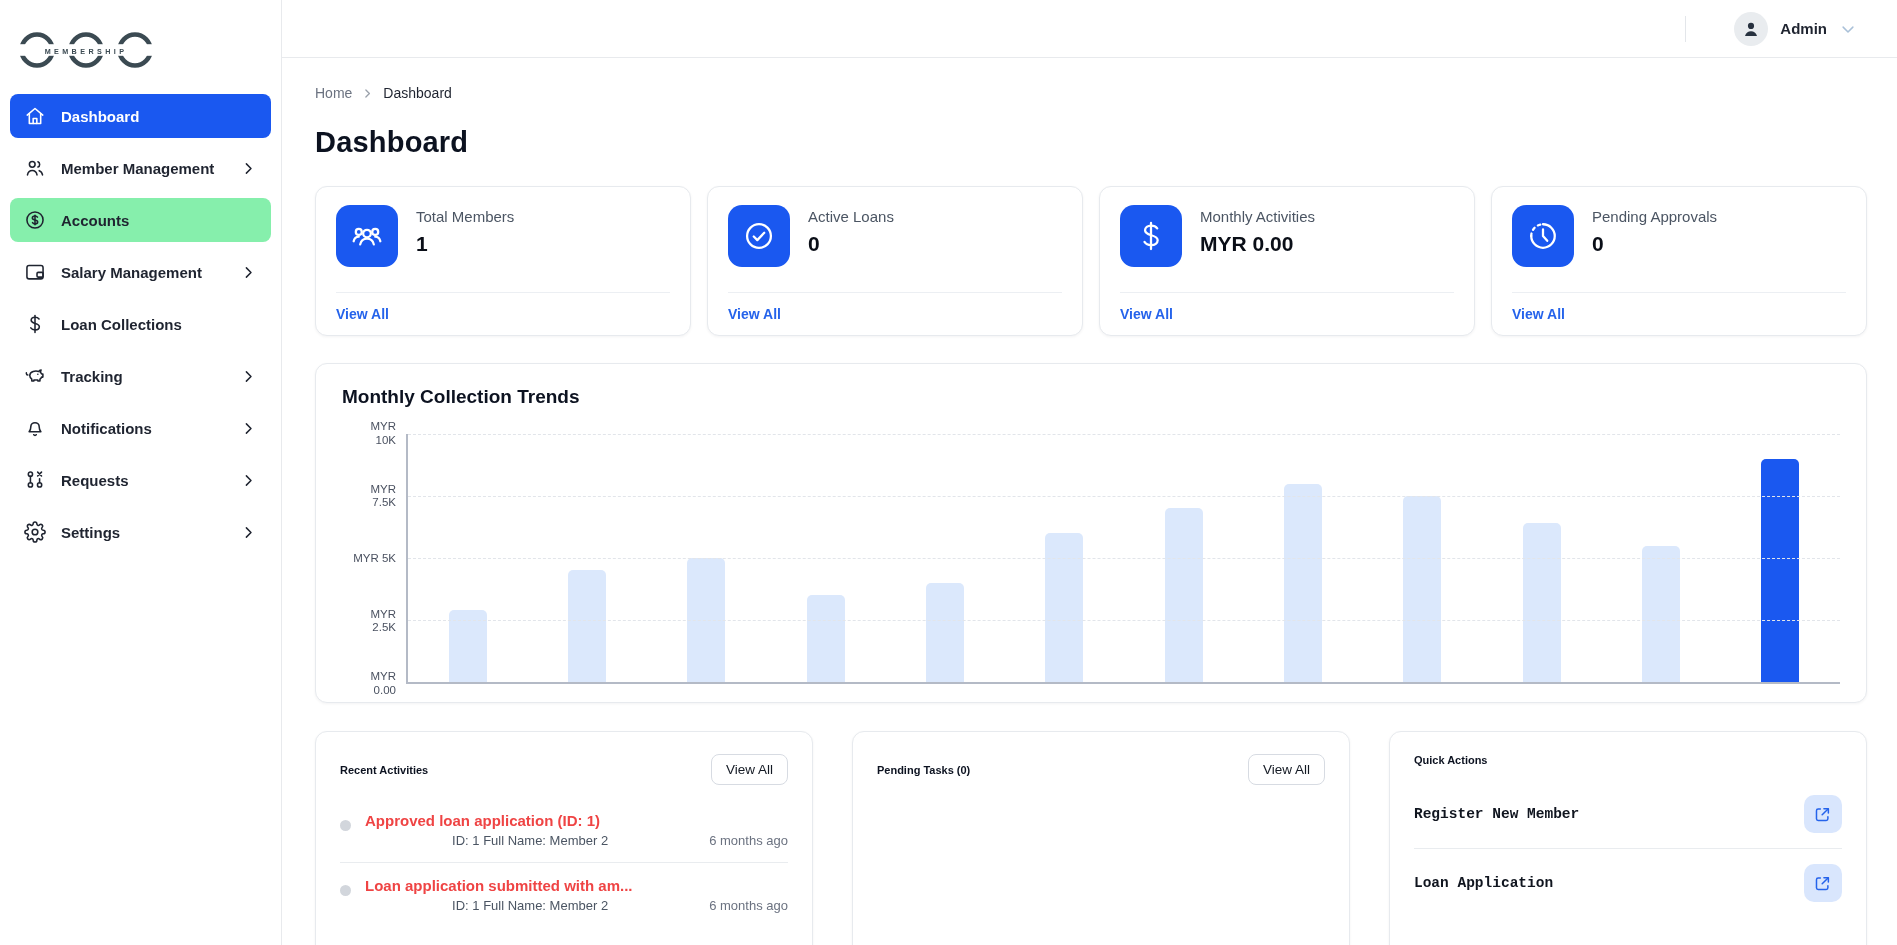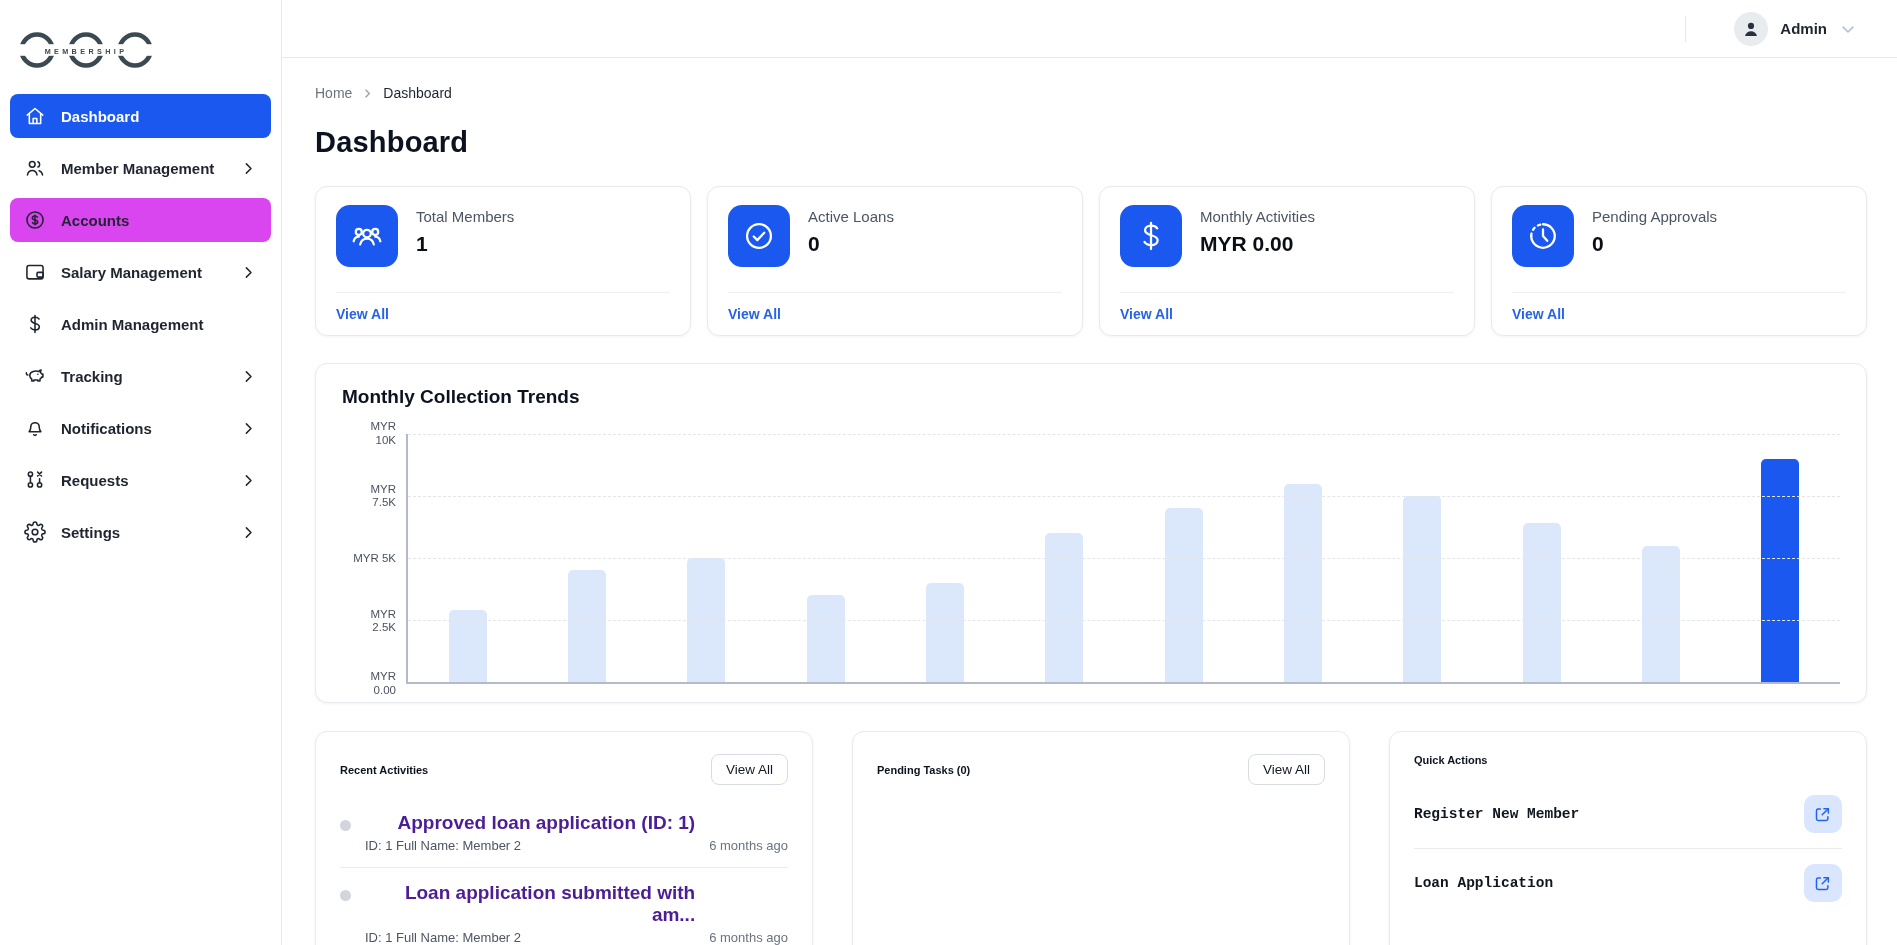--- a/index.html
+++ b/index.html
@@ -7,21 +7,21 @@
   body { font-family:"Liberation Sans", sans-serif; background:#fff; color:#111827; display:flex; }
 
   
   .sidebar { width:282px; min-width:282px; height:100%; background:#fff; border-right:1px solid #e8eaed; padding:14px 10px 0; }
   .logo-wrap { display:flex; align-items:center; height:72px; margin-bottom:8px;font-weight:bold; }
   .nav-item { display:flex; align-items:center; gap:15px; height:44px; padding:0 14px; border-radius:8px;
               margin-bottom:8px; font-size:15px; font-weight:700; color:#1f2430; cursor:pointer; }
   .nav-item .icon { width:22px; height:22px; display:flex; }
   .nav-item .icon svg { width:22px; height:22px; }
   .nav-item.active { background:var(--accent); color:#fff; }
-  .nav-item.hl { background:#d946ef; }
+  .nav-item.hl { background:#86efac; }
   .nav-item .chev { margin-left:auto; width:17px; height:17px; display:flex; }
   .nav-item .chev svg { width:17px; height:17px; }
 
   
   .main { flex:1; display:flex; flex-direction:column; min-width:0; }
   .topbar { height:58px; border-bottom:1px solid #e8eaed; display:flex; align-items:center; justify-content:flex-end; padding-right:40px; background:#fff;gap:24px; }
   .hdr-divider { width:1px; height:26px; background:#e3e6ea; margin-right:24px; }
   .user-menu { display:flex; align-items:center; gap:12px; cursor:pointer; }
   .avatar { width:34px; height:34px; border-radius:50%; background:#e9ecef; display:flex; align-items:center; justify-content:center; }
   .avatar svg { width:20px; height:20px; }
@@ -67,22 +67,22 @@
   
   .bottom { display:grid; grid-template-columns:1fr 1fr .96fr; gap:39px; }
   .panel { padding:22px 24px; height:260px; overflow:hidden; }
   .panel-head { display:flex; align-items:center; justify-content:space-between; }
   .panel-title { font-size:11px; font-weight:700; color:#0c1220; }
   .btn-viewall { border:1px solid #d7dbe2; background:#fff; border-radius:8px; padding:7px 14px; font-size:13.5px; color:#141a24; font-family:inherit; cursor:pointer; }
   .act-list { margin-top:27px; }
   .act-item { display:flex; gap:14px; }
   .act-dot { width:11px; height:11px; min-width:11px; border-radius:50%; background:#d2d6dc; margin-top:8px; }
   .act-main { flex:1; }
-  .act-title { font-size:19px; font-weight:700; color:#4c1d95;text-align:right; }
-  .act-sub { font-size:13px; color:#4b5563; margin-top:4px; }
+  .act-title { font-size:15px; font-weight:700; color:#ef4444; }
+  .act-sub { font-size:13px; color:#4b5563; margin-top:4px;text-align:center; }
   .act-time { font-size:13px; color:#6b7280; align-self:flex-end; white-space:nowrap; }
   .act-sep { border:none; border-top:1px solid #e9ecef; margin:14px 0; }
   .qa-list { margin-top:14px;font-family:Liberation Mono, monospace; }
   .qa-row { display:flex; align-items:center; justify-content:space-between; padding:15px 0; }
   .qa-label { font-size:14.5px; font-weight:700; color:#10151f; }
   .qa-btn { width:38px; height:38px; border:none; border-radius:10px; background:#d9e6fd; color:var(--link); display:flex; align-items:center; justify-content:center; cursor:pointer; }
   .qa-btn svg { width:19px; height:19px; }
   .qa-sep { border:none; border-top:1px solid #e9ecef; }
 </style>
 </head>
@@ -149,21 +149,21 @@
           </svg>
         </span>
       </div>
       <div class="nav-item">
         <span class="icon">
           <svg viewBox="0 0 24 24" fill="none" stroke="currentColor" stroke-width="1.7" stroke-linecap="round" stroke-linejoin="round">
             <path d="M12 2.8v18.4"></path>
             <path d="M16.4 6.6c-.9-1.2-2.4-1.9-4.3-1.9-2.5 0-4.3 1.4-4.3 3.3 0 4.5 8.9 2.4 8.9 7 0 2-1.9 3.4-4.6 3.4-2.1 0-3.8-.8-4.7-2.2"></path>
           </svg>
         </span>
-        <span>Admin Management</span>
+        <span>Loan Collections</span>
       </div>
       <div class="nav-item">
         <span class="icon">
           <svg viewBox="0 0 24 24" fill="none" stroke="currentColor" stroke-width="1.7" stroke-linecap="round" stroke-linejoin="round">
             <path d="M18.6 5.4c-1.1.1-2.1.9-2.5 1.7-3.2-1.3-9.8-.4-9.8 4.3 0 1.6.9 3 2.2 3.9v2.2h2.3v-1.2h4.3v1.2h2.3v-2c.9-.6 1.5-1.4 1.8-2.3h1.4V9.8h-1.4c-.3-.7-.8-1.3-1.4-1.7z"></path>
             <path d="M15.1 10.1h.01"></path>
             <path d="M2.6 8.6v.8c0 .9.7 1.6 1.6 1.6"></path>
           </svg>
         </span>
         <span>Tracking</span>

